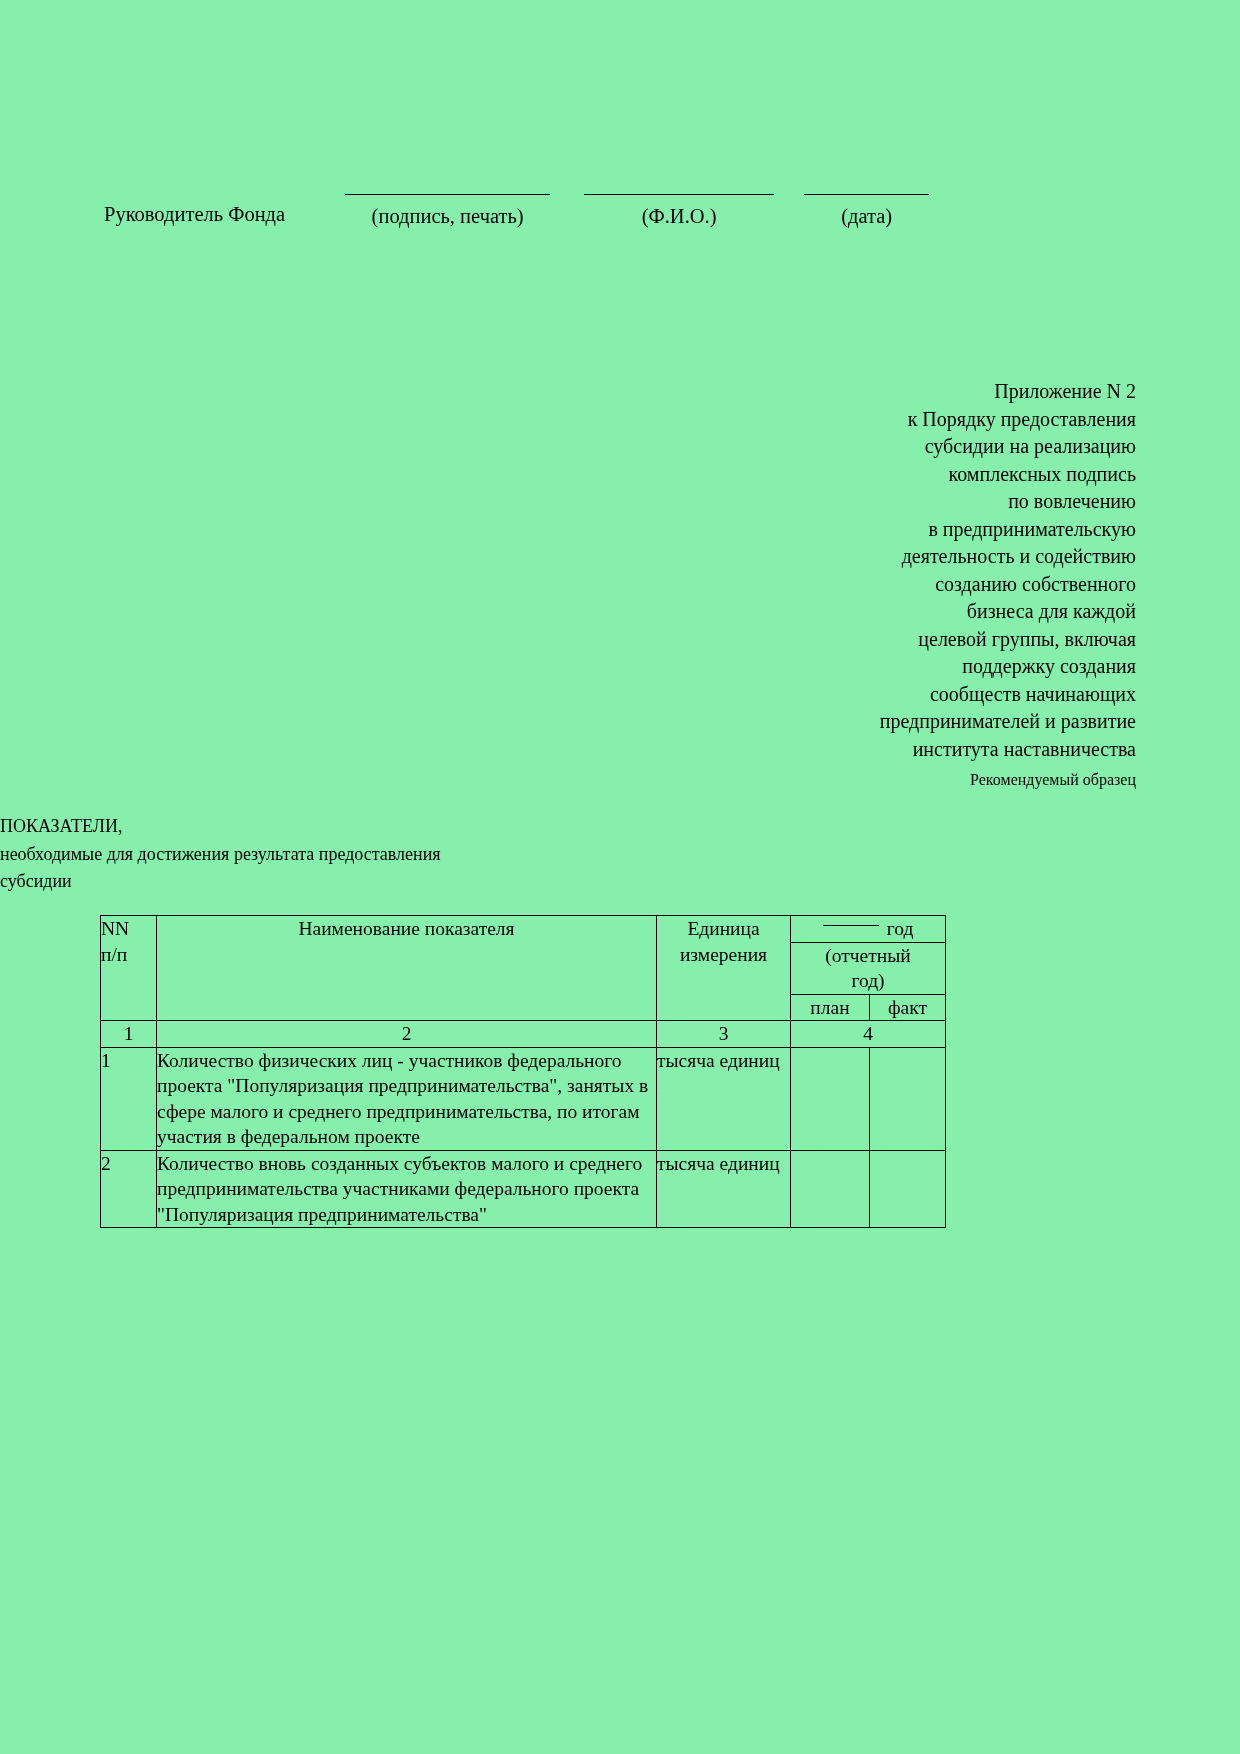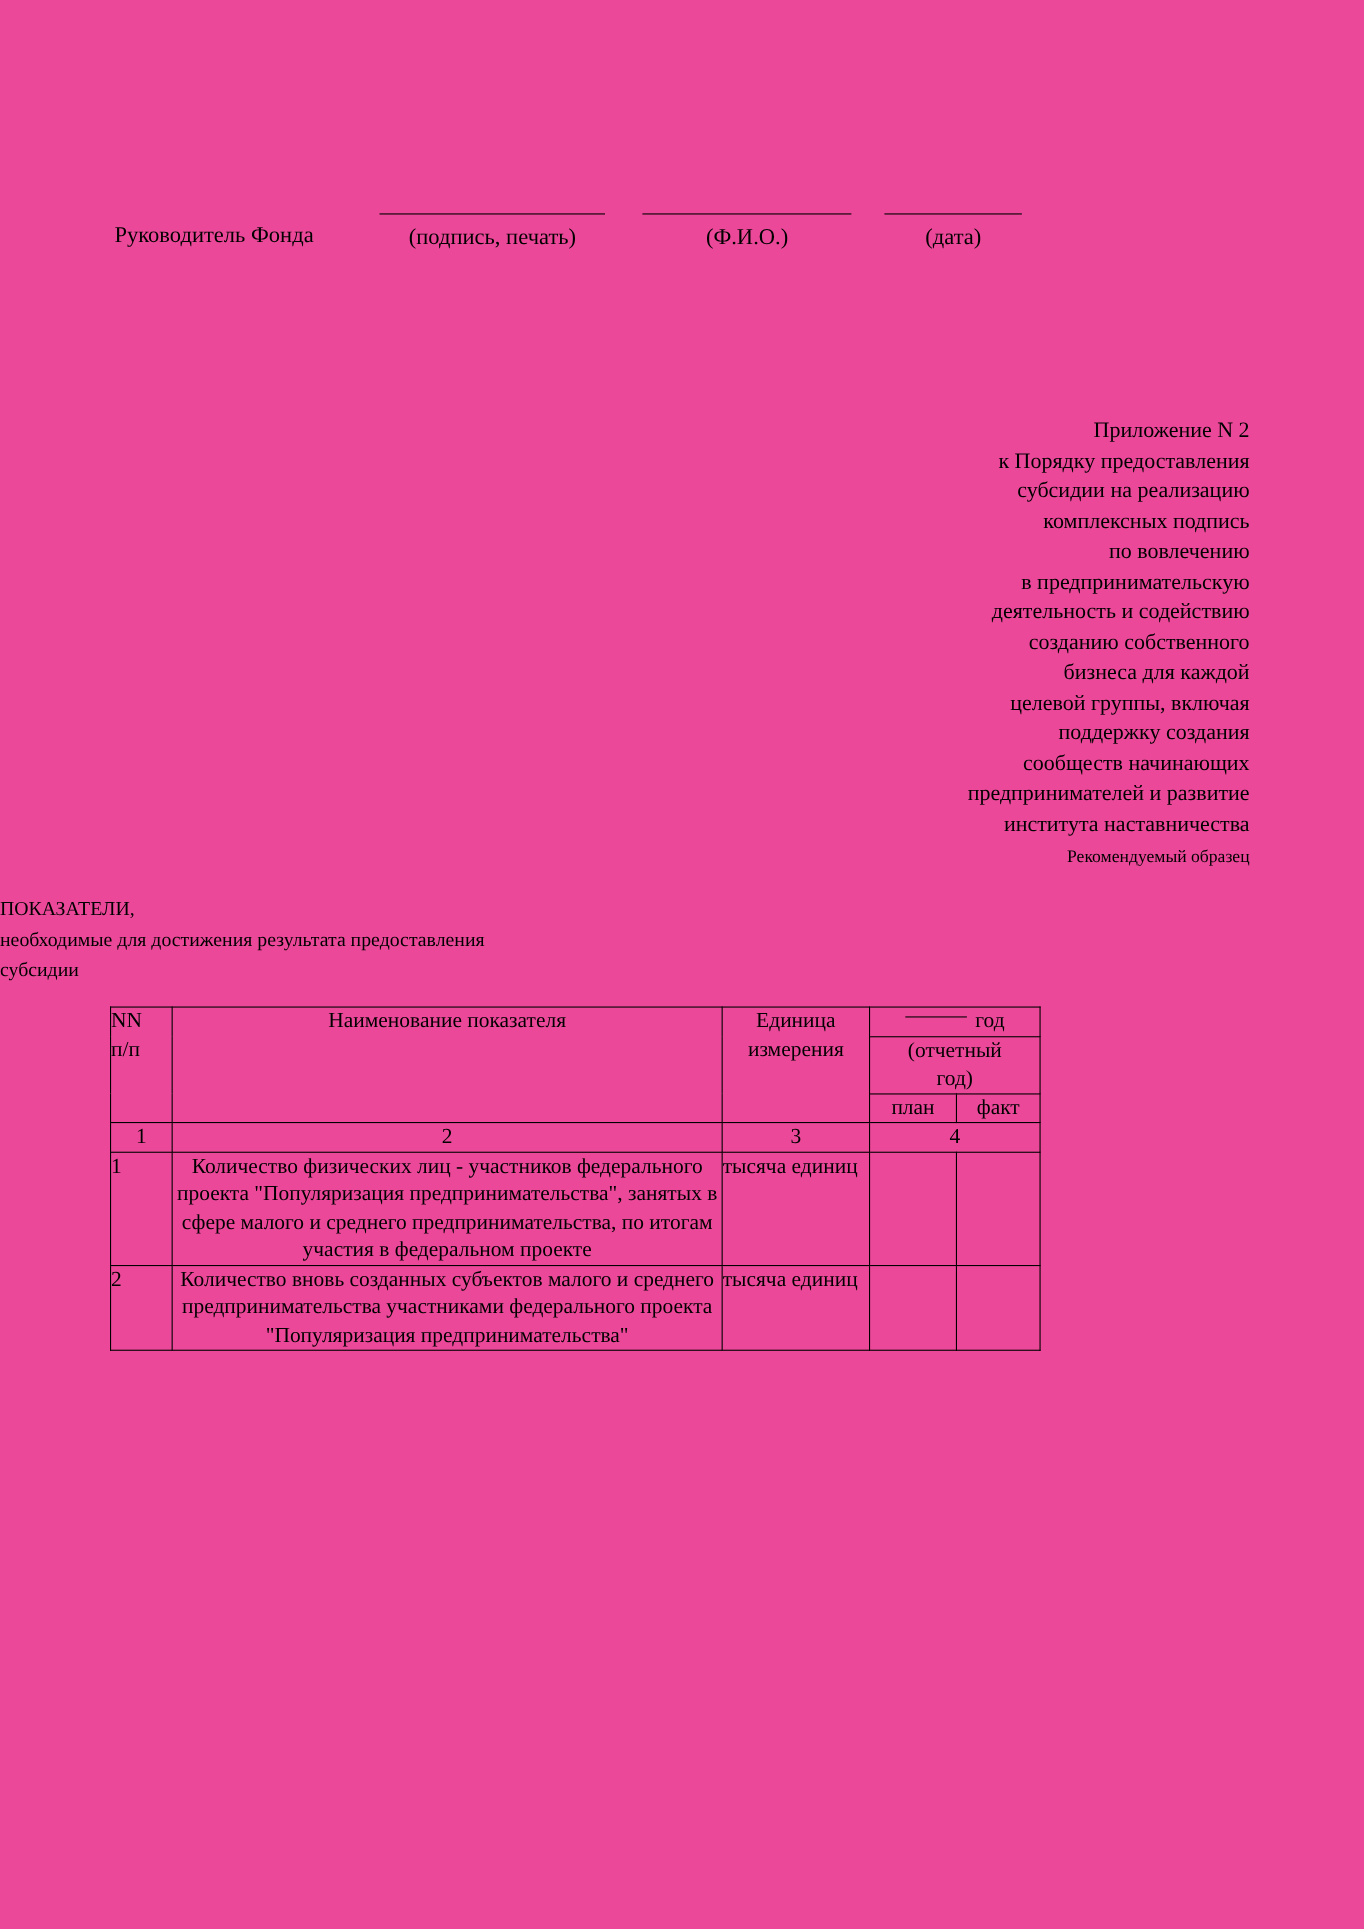--- a/index.html
+++ b/index.html
@@ -4,21 +4,21 @@
 <style>
   html, body {
     margin: 0;
     padding: 0;
     background: #ffffff;
   }
   .page {
     position: relative;
     width: 1240px;
     height: 1754px;
-    background: #ec4899;
+    background: #86efac;
     font-family: "Liberation Serif", "DejaVu Serif", serif;
     color: #000000;
     overflow: hidden;
   }
 
   
   .sig-block {
     position: absolute;
     left: 104px;
     top: 168px;
@@ -127,21 +127,21 @@
   .year-blank {
     display: inline-block;
     border-bottom: 1.5px solid #000;
     width: 56px;
     vertical-align: middle;
     margin-right: 8px;
     position: relative;
     top: -5px;
   }
   .body-num { padding: 10px 4px 10px 10px; text-align: left; }
-  .body-name{ padding: 10px 10px 12px 10px; text-align: center; font-family: Liberation Serif, serif; }
+  .body-name{ padding: 10px 10px 12px 10px; text-align: left; font-family: Liberation Serif, serif; }
   .body-unit{ padding: 10px 8px 12px 10px; text-align: left; }
   .empty-cell { }
 </style>
 </head>
 <body>
 
 <div class="page">
 
   <div class="sig-block">
     <div class="sig-row">

